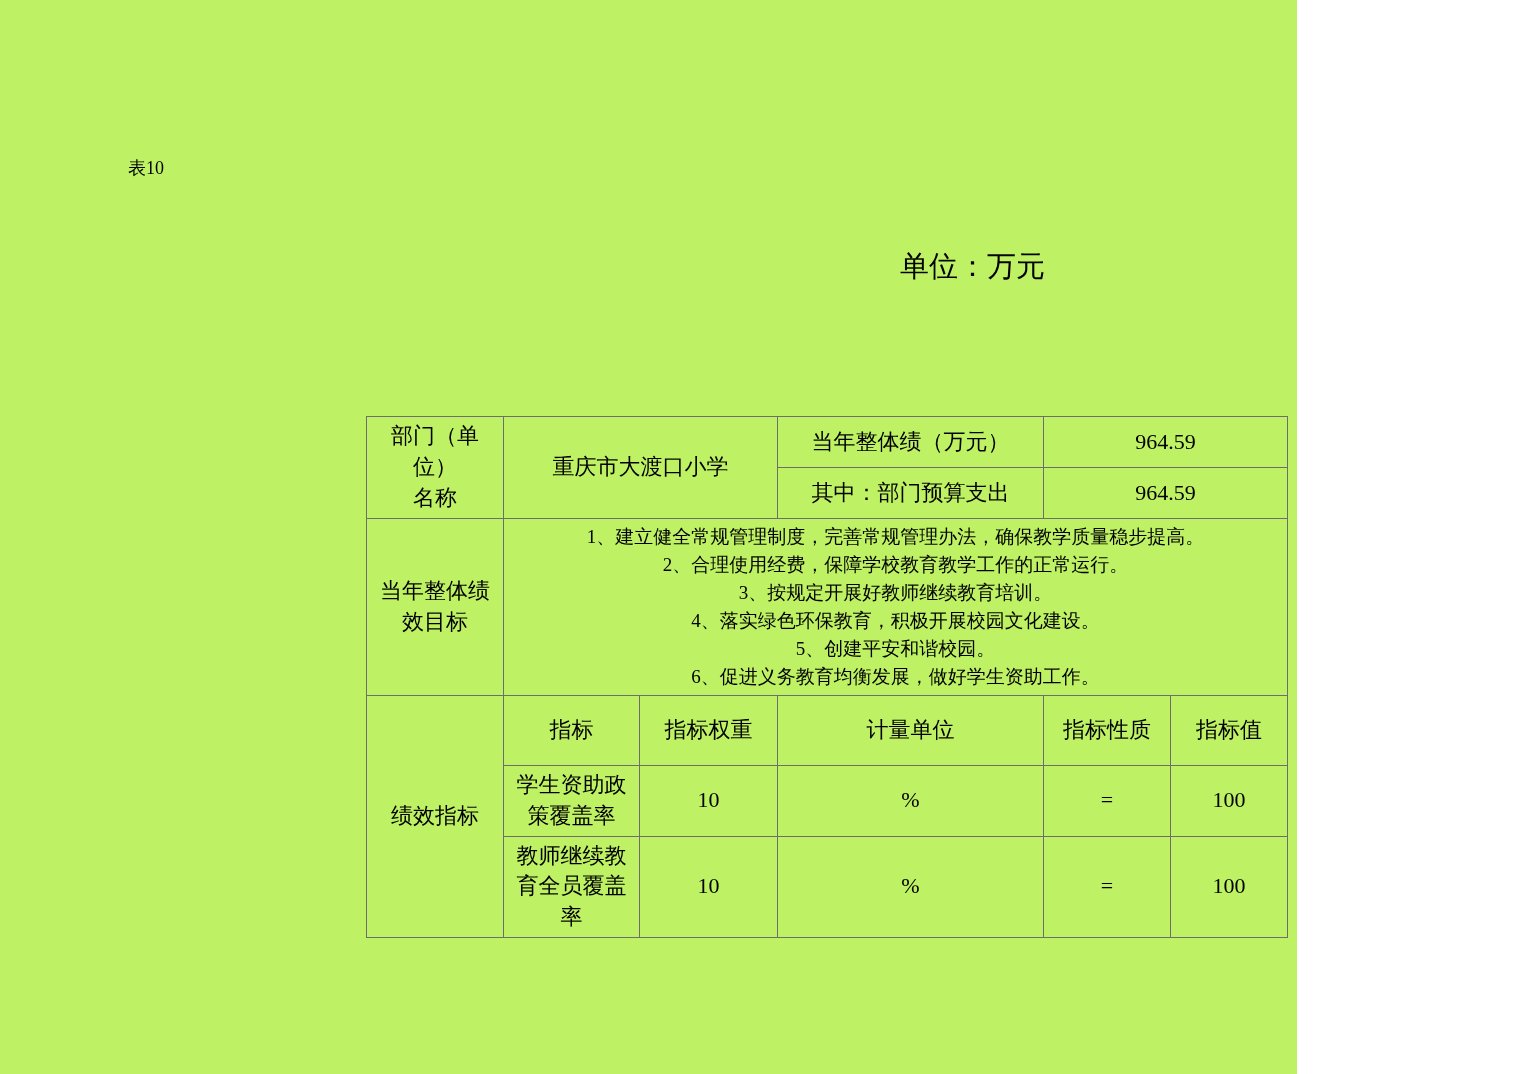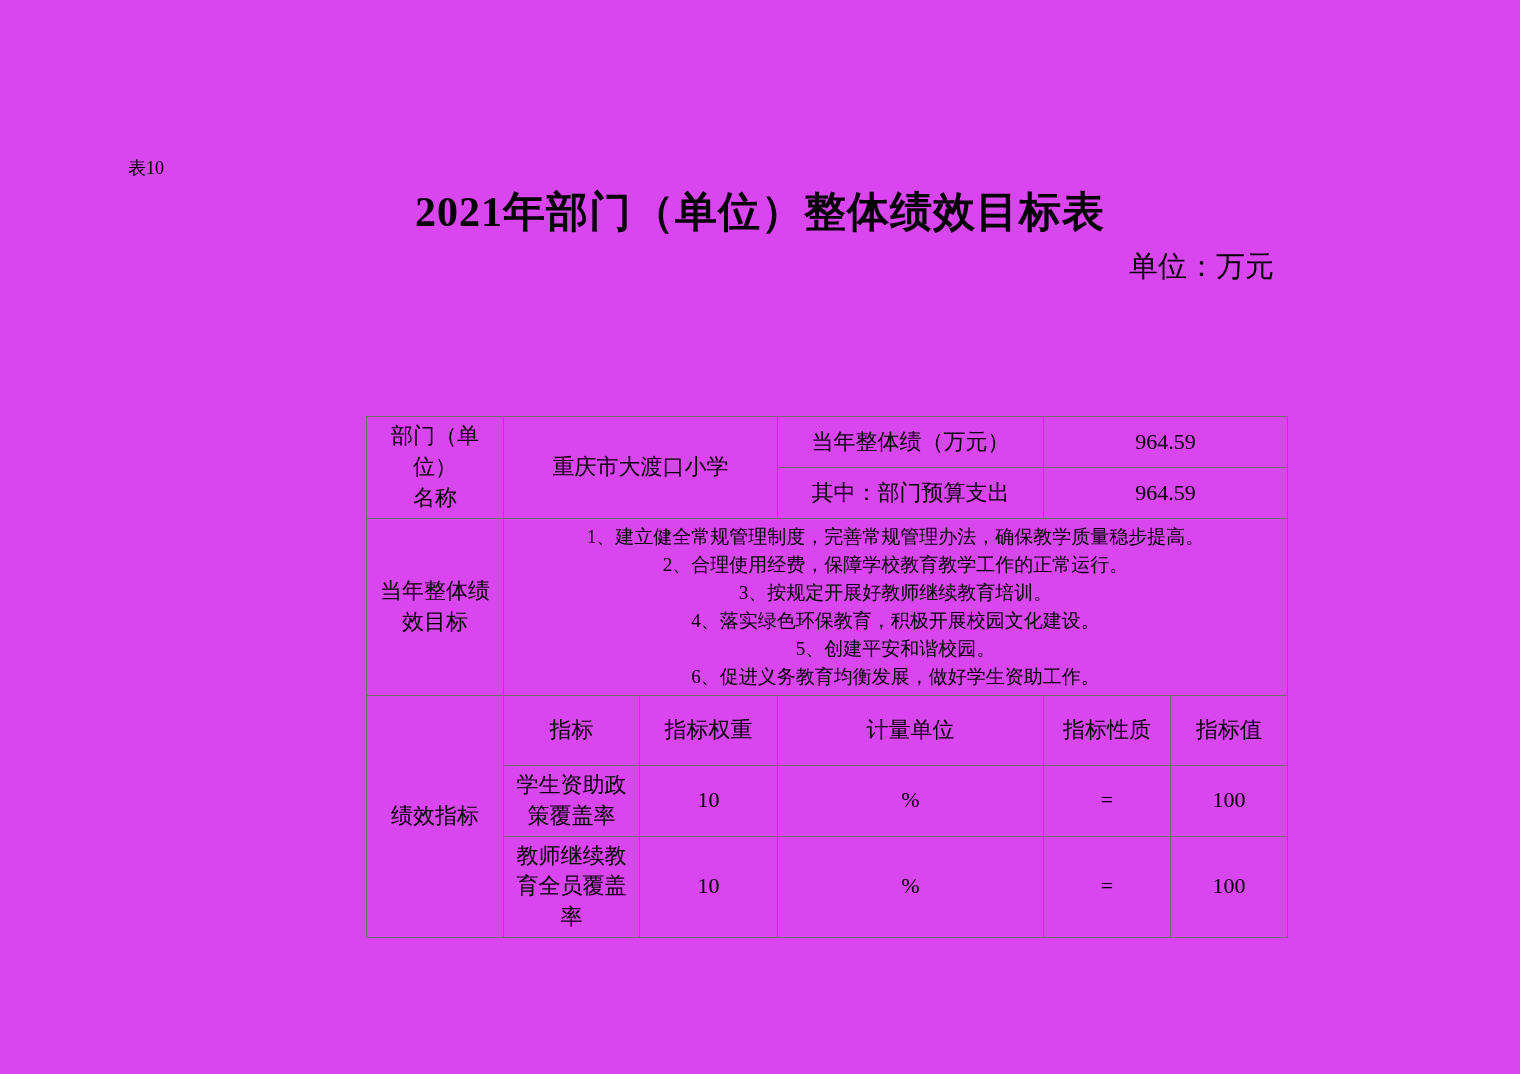--- a/index.html
+++ b/index.html
@@ -4,23 +4,23 @@
 <style>
   html, body {
     margin: 0;
     padding: 0;
     background: #ffffff;
     color: #000000;
     font-family: "Liberation Serif", "DejaVu Serif", serif;
   }
   .page {
     position: relative;
-    width: 1520px;
+    width: 1297px;
     height: 1074px;
-    background: #d946ef;
+    background: #bef264;
     overflow: hidden;
   }
   .table-tag {
     position: absolute;
     left: 128px;
     top: 158px;
     font-size: 18px;
     line-height: 1.2;
   }
   .doc-title {
@@ -30,21 +30,21 @@
     width: 100%;
     text-align: center;
     font-size: 42px;
     font-weight: bold;
     margin: 0;
     letter-spacing: 1px;
   }
   .unit-note {
     position: absolute;
     top: 249px;
-    right: 246px;
+    right: 252px;
     font-size: 29px;
     line-height: 1.2;
   }
   table.perf-table {
     position: absolute;
     left: 366px;
     top: 416px;
     width: 921px;
     border-collapse: collapse;
     table-layout: fixed;
@@ -74,21 +74,20 @@
     font-size: 22px;
   }
 </style>
 </head>
 <body>
 
 <div class="page">
 
   <div class="table-tag">表10</div>
 
-  <h1 class="doc-title">2021年部门（单位）整体绩效目标表</h1>
 
   <div class="unit-note">单位：万元</div>
 
   <table class="perf-table">
     <colgroup>
       <col style="width:137px">
       <col style="width:136px">
       <col style="width:138px">
       <col style="width:266px">
       <col style="width:127px">

